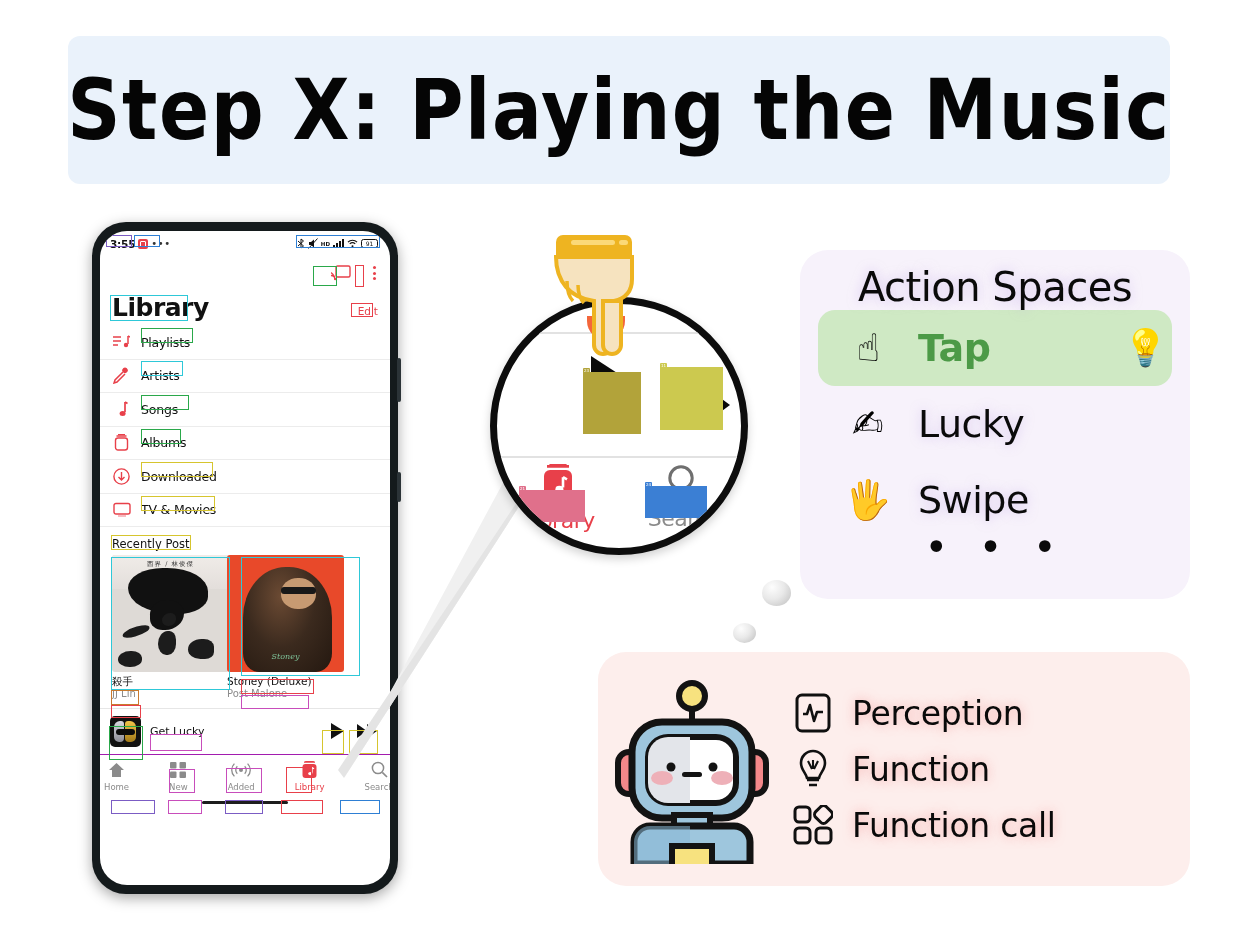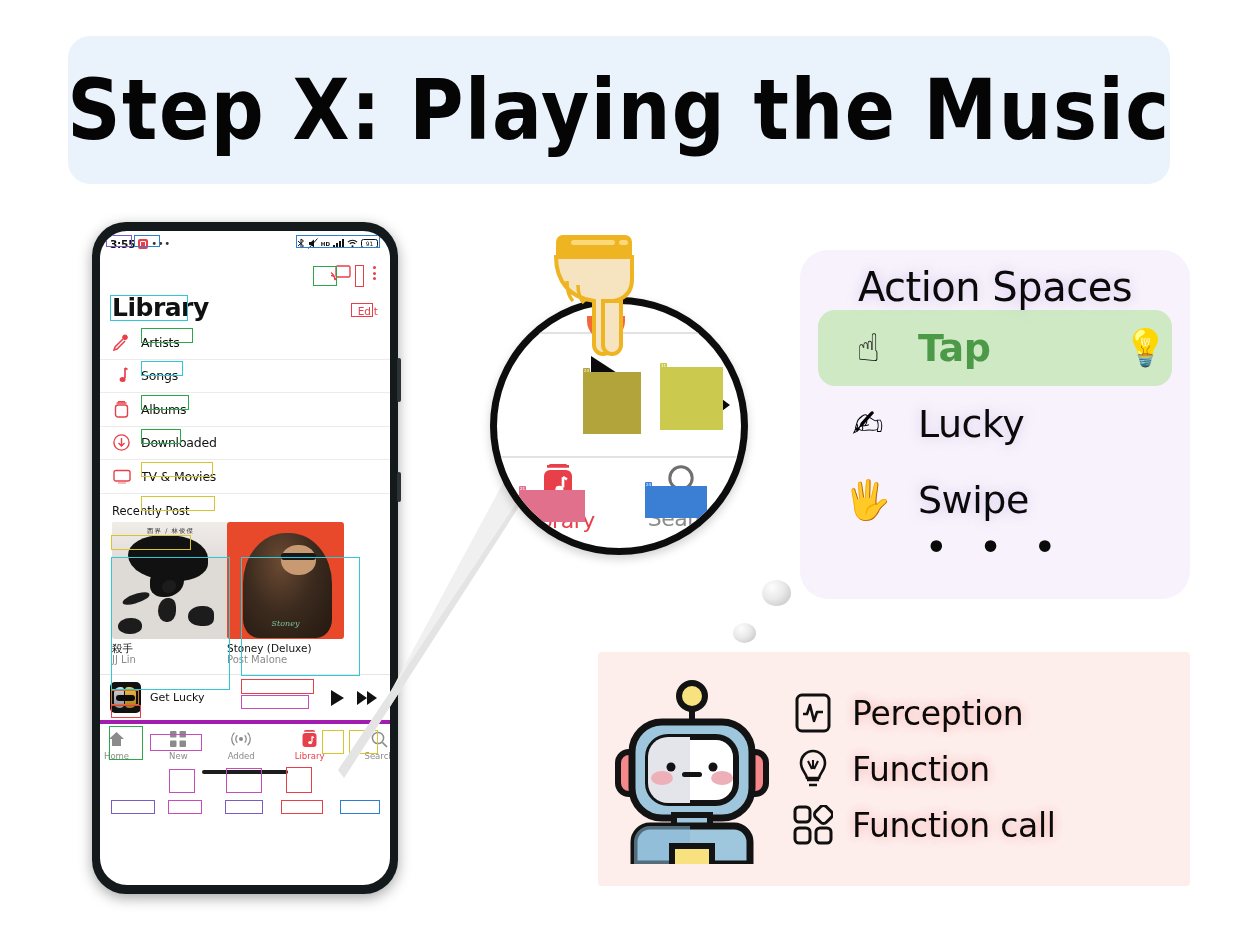--- a/index.html
+++ b/index.html
@@ -8,21 +8,21 @@
     background: #ffffff;
     font-family: "DejaVu Sans", sans-serif;
     overflow: hidden;
   }
   #stage { position: relative; width: 1238px; height: 942px; background:#fff; }
 
   
   .title-banner {
     position: absolute; left: 68px; top: 36px;
     width: 1102px; height: 148px;
-    background: #eaf2fb; border-radius: 22px;
+    background: #eaf2fb; border-radius: 12px;
     display: flex; align-items: center; justify-content: center;
   }
   .title-text {
     font-family: "DejaVu Sans", sans-serif;
     font-weight: 700; font-size: 74px; color: #050505;
     letter-spacing: 1.5px; white-space: nowrap;
     transform: scaleY(1.12);
   }
 
   
@@ -125,21 +125,21 @@
   .np-art .visor{position:absolute;left:6px;top:13px;width:19px;height:6px;background:#0b0b0b;border-radius:3px;}
   .np-title { font-size:11px; color:#111; flex:1; }
   .np-ctrls { display:flex; align-items:center; gap:13px; padding-right:3px; }
   .tri { width:0;height:0;border-left:13px solid #111;border-top:8.5px solid transparent;
          border-bottom:8.5px solid transparent; }
   .ff { display:flex; }
   .ff .t { width:0;height:0;border-left:10px solid #111;border-top:7.5px solid transparent;
            border-bottom:7.5px solid transparent; }
 
   
-  .tabbar { display:flex; border-top:4px solid #a21caf; padding:5px 4px 3px 4px;gap:40px; }
+  .tabbar { display:flex; border-top:1px solid #a21caf; padding:5px 4px 3px 4px;gap:40px; }
   .tab { flex:1; display:flex; flex-direction:column; align-items:center; gap:2px; }
   .tab .tico { height:20px; display:flex; align-items:center; justify-content:center; }
   .tab .tlbl { font-size:8.5px; color:#8b8b8b; }
   .tab.active .tlbl { color:#e8404a; }
   .home-ind { width:86px; height:3.5px; background:#1d1d1d; border-radius:2px;
               margin:6px auto 5px auto; }
 
   
   .anno { position:absolute; border:1px solid; pointer-events:none; }
   .anno::before {
@@ -197,21 +197,21 @@
 
   
   .bub { position:absolute; border-radius:50%;
          background:radial-gradient(circle at 35% 28%, #fdfdfd 0%, #e9e9e9 45%, #bdbdbd 100%); }
   .bub1 { left:762px; top:580px; width:29px; height:26px; }
   .bub2 { left:733px; top:623px; width:23px; height:20px; }
 
   
   .panel-robot {
     position:absolute; left:598px; top:652px; width:592px; height:234px;
-    background:#fdeeec; border-radius:4px;
+    background:#fdeeec; border-radius:28px;
     display:flex; align-items:center;
   }
   .robot-wrap { width:188px; display:flex; align-items:center; justify-content:center; }
   .cap-list { flex:1; padding-left:6px; display:flex; flex-direction:column; gap:14px; }
   .cap-row { display:flex; align-items:center; gap:18px; }
   .cap-ico { width:42px; height:42px; display:flex; align-items:center; justify-content:center; }
   .cap-label { font-size:33px; color:#0a0a0a; letter-spacing:-.3px;
                text-shadow: 0 0 11px rgba(244,150,150,.75); }
 </style>
 </head>
@@ -278,20 +278,31 @@
           </span>
       </div>
 
       <div class="lib-header">
         <div class="lib-title">Library</div>
         <div class="lib-edit">Edit</div>
       </div>
 
       <div class="lib-list">
 
+        <div class="lib-row">
+          <span class="ico">
+            <svg width="17" height="15" viewBox="0 0 17 15">
+              <path d="M0 2h8M0 6h8M0 10h5" stroke="#e8404a" stroke-width="1.4"></path>
+              <path d="M15 1v8" stroke="#e8404a" stroke-width="1.5"></path>
+              <circle cx="13" cy="10" r="2.2" fill="#e8404a"></circle>
+              <path d="M15 1l2 1" stroke="#e8404a" stroke-width="1.5"></path>
+            </svg>
+          </span>
+          <span class="lbl">Playlists</span>
+        </div>
 
         <div class="lib-row">
           <span class="ico">
             <svg width="17" height="17" viewBox="0 0 17 17">
               <rect x="9.5" y="0.5" width="5.5" height="5.5" rx="2.7" transform="rotate(45 12 3)" fill="#e8404a"></rect>
               <path d="M10 5 L2 13 L1 16 L4 15 L12 7" stroke="#e8404a" stroke-width="1.5" fill="none"></path>
             </svg>
           </span>
           <span class="lbl">Artists</span>
         </div>

